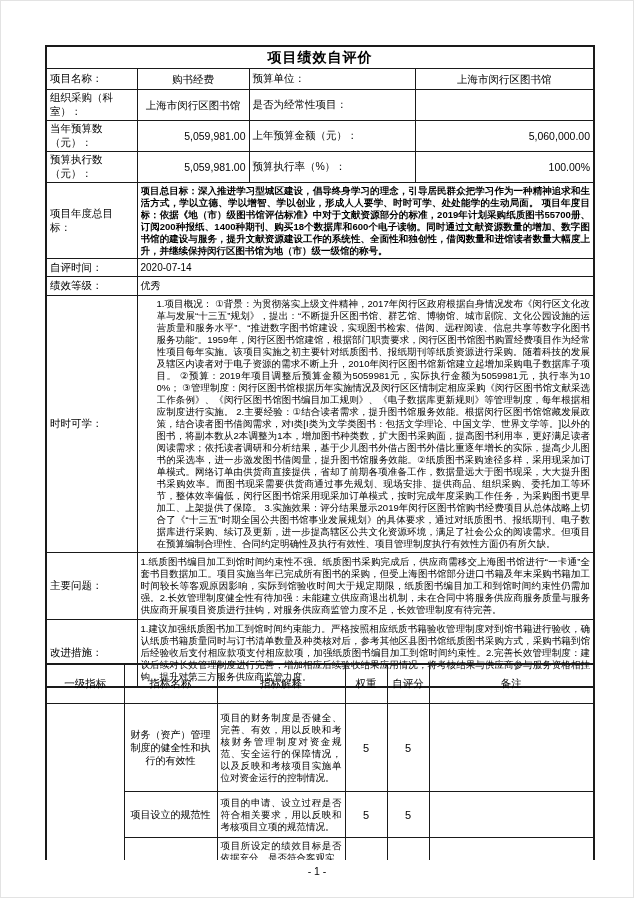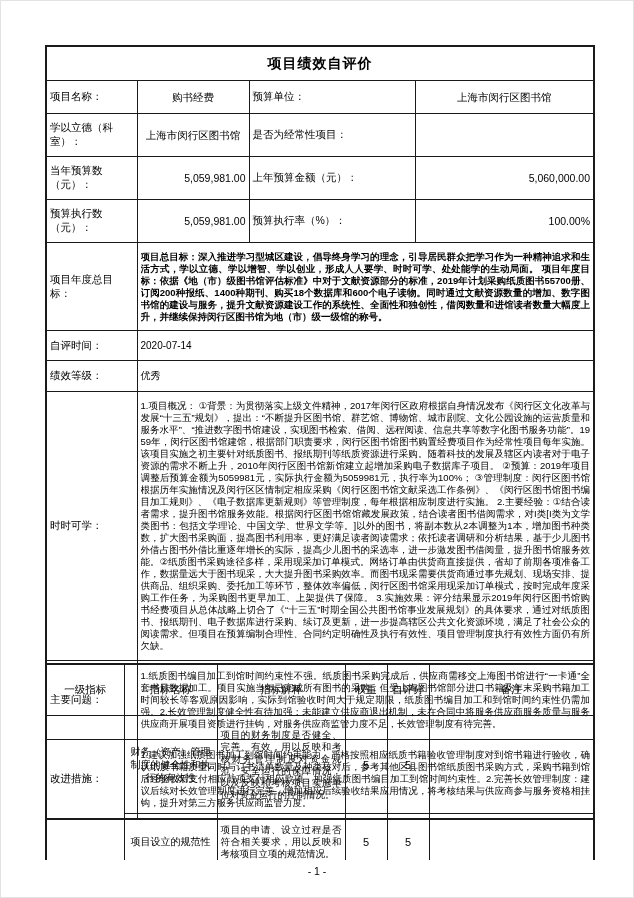--- a/index.html
+++ b/index.html
@@ -2,21 +2,21 @@
 <html><head>
 <meta charset="utf-8">
 <style>
   html,body{margin:0;padding:0;background:#ffffff;}
   #page{
     position:relative;width:634px;height:898px;box-sizing:border-box;
     background:#ffffff;border:1px solid #e3e3e3;
     font-family:"Liberation Sans","DejaVu Sans",sans-serif;color:#000;
   }
   table{border-collapse:collapse;table-layout:fixed;}
-  td{border:1px solid #1a1a1a;padding:7px 3px;vertical-align:middle;overflow:hidden;word-break:break-all;}
+  td{border:1px solid #1a1a1a;padding:1px 3px;vertical-align:middle;overflow:hidden;word-break:break-all;}
   
   .t1{position:absolute;left:44px;top:44px;width:548px;border:2px solid #1a1a1a;}
   .t1 .title-cell{height:19px;text-align:center;font-weight:bold;font-size:14px;letter-spacing:1px;}
   .t1 .lab{font-size:10.5px;text-align:left;}
   .t1 .val-c{font-size:10.5px;text-align:center;line-height:13px;}
   .t1 .val-r{font-size:10.5px;text-align:right;}
   .t1 .val-l{font-size:10px;text-align:left;}
   .r1 td{height:18px;}
   .r2 td{height:26px;}
   .r3 td{height:18px;}
@@ -24,21 +24,21 @@
   .sec-goal td{height:73px;}
   .sec-time td{height:15px;}
   .sec-grade td{height:16px;}
   .sec-perf td{height:254px;}
   .sec-prob td{height:64px;}
   .sec-impr td{height:64px;}
   .longtext{
     font-size:9.5px;line-height:12px;text-align:justify;overflow:hidden;
   }
   .clip-73{max-height:72px;font-weight:bold;}
-  .clip-254{max-height:253px;}
+  .clip-254{max-height:253px;margin-left:16px;}
   .clip-64{max-height:63px;}
   
   .t2wrap{position:absolute;left:44px;top:662px;width:552px;height:197px;overflow:hidden;}
   .t2{width:548px;border:2px solid #1a1a1a;}
   .t2 .hd{height:36px;text-align:center;font-size:10.5px;}
   .t2 .name{font-size:10px;text-align:center;line-height:13px;}
   .t2 .explain{font-size:9.5px;line-height:12px;text-align:justify;padding:2px 3px;}
   .t2 .num{font-size:11px;text-align:center;}
   .t2 .row1 td{height:83px;}
   .t2 .row2 td{height:41px;}
@@ -62,21 +62,21 @@
         <tr>
       <td class="title-cell" colspan="4">项目绩效自评价</td>
     </tr>
     <tr class="r1">
       <td class="lab">项目名称：</td>
       <td class="val-c">购书经费</td>
       <td class="lab">预算单位：</td>
       <td class="val-c">上海市闵行区图书馆</td>
     </tr>
     <tr class="r2">
-      <td class="lab">学以立德（科室）：</td>
+      <td class="lab">组织采购（科室）：</td>
       <td class="val-c">上海市闵行区图书馆</td>
       <td class="lab">是否为经常性项目：</td>
       <td class="val-c"></td>
     </tr>
     <tr class="r3">
       <td class="lab">当年预算数（元）：</td>
       <td class="val-r">5,059,981.00</td>
       <td class="lab">上年预算金额（元）：</td>
       <td class="val-r">5,060,000.00</td>
     </tr>

